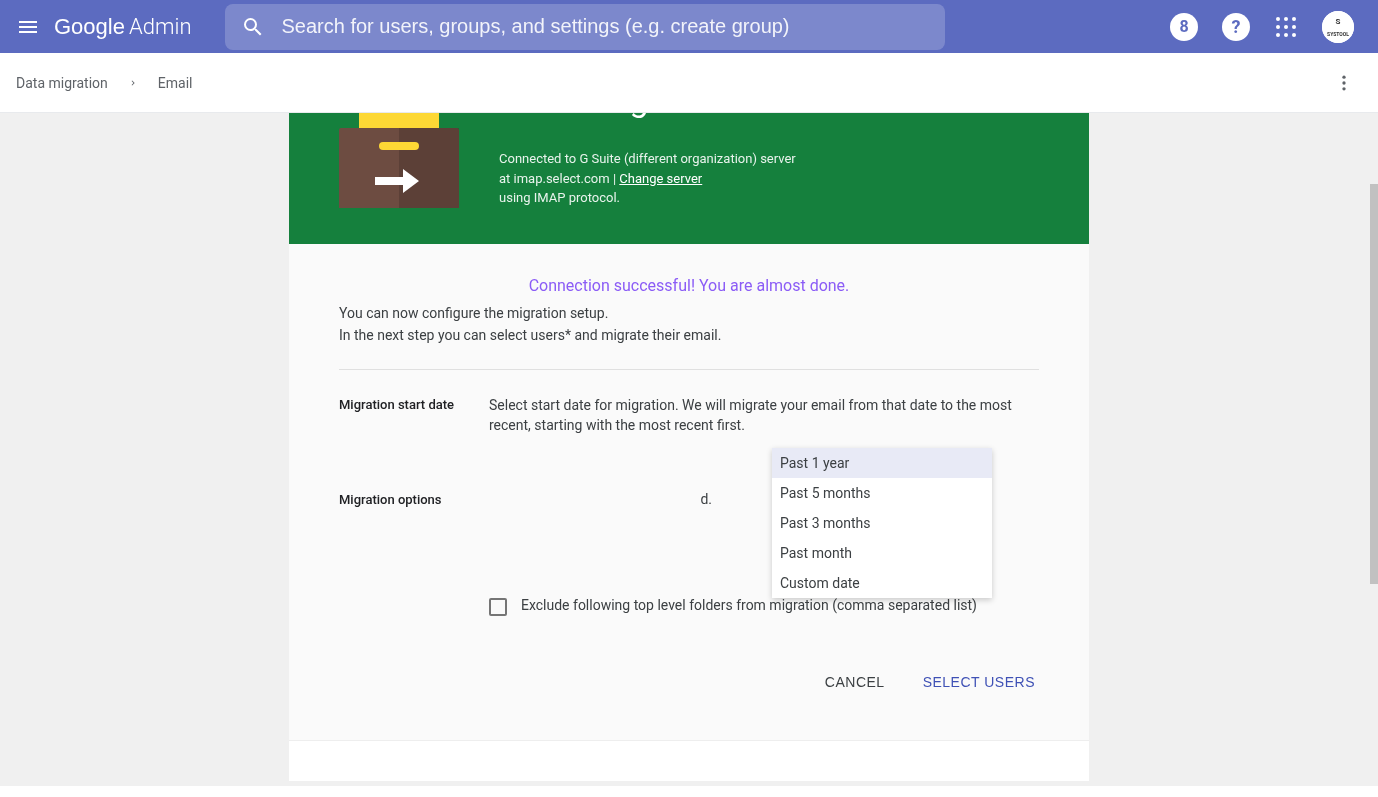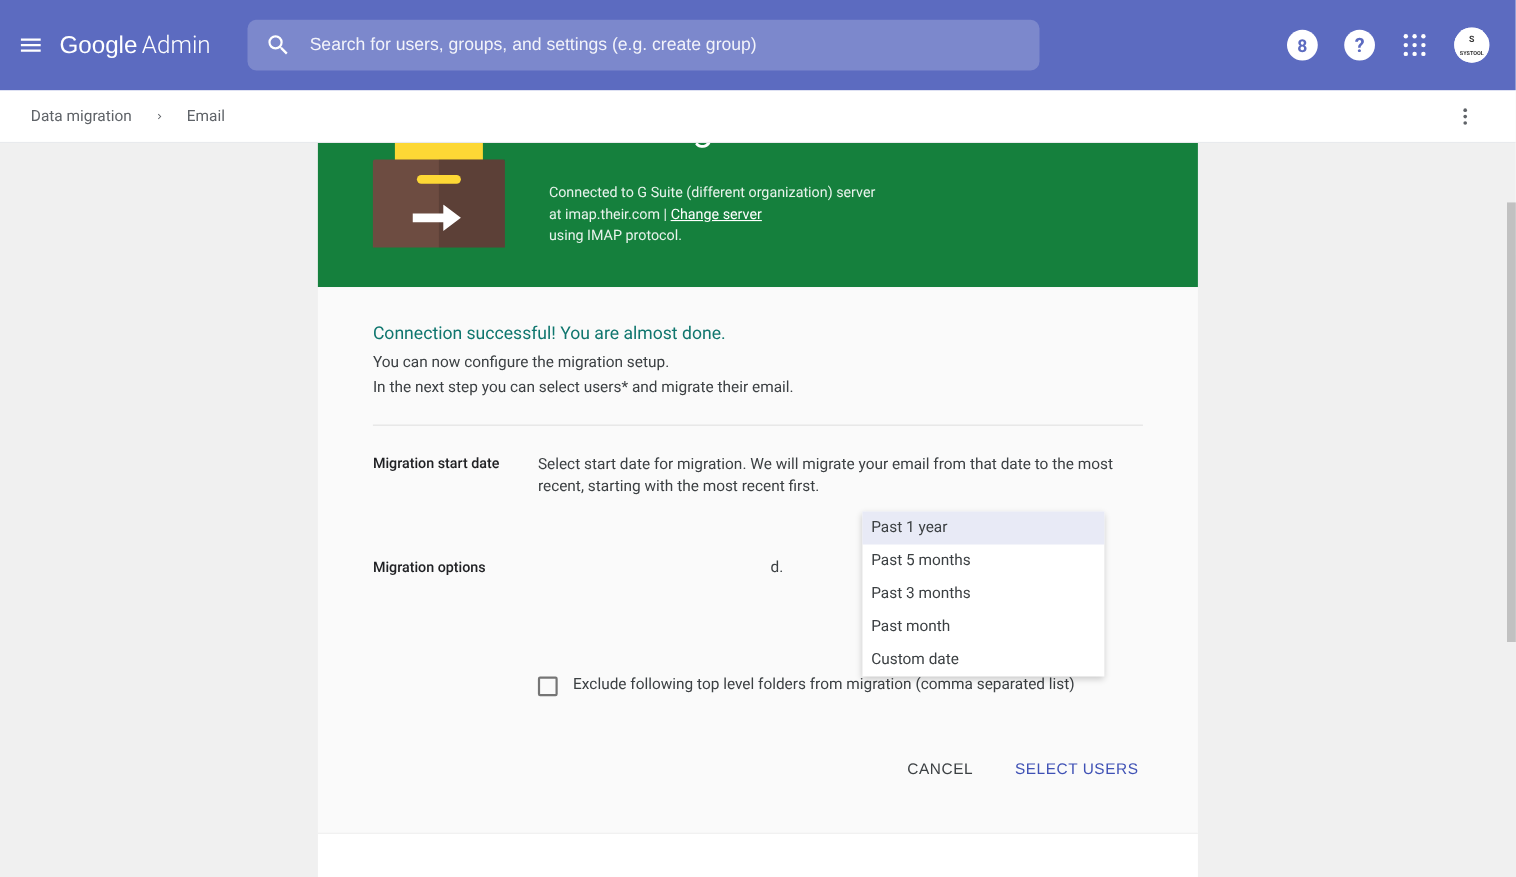--- a/index.html
+++ b/index.html
@@ -1,20 +1,20 @@
 <!DOCTYPE html>
 <html><head>
   <meta charset="utf-8">
   <style>
     * { box-sizing: border-box; margin: 0; padding: 0; }
     body { font-family: 'Roboto', Arial, sans-serif; background: #fff; overflow: hidden; }
     
     .header {
       background: #5c6bc0;
-      height: 82px;
+      height: 53px;
       display: flex;
       align-items: center;
       padding: 0 16px;
       gap: 14px;
     }
     .menu-icon { width: 24px; height: 24px; cursor: pointer; display:flex; align-items:center; justify-content:center;}
     .logo { color: #fff; font-size: 22px; font-weight: 400; display: flex; align-items: center; gap: 4px; margin-right: 20px; }
     .logo-google { font-family: 'Product Sans', Arial, sans-serif; }
     .logo-admin { font-weight: 300; }
     .search-bar {
@@ -27,38 +27,38 @@
       align-items: center;
       padding: 0 16px;
       gap: 16px;
     }
     .search-bar input {
       flex: 1;
       background: transparent;
       border: none;
       outline: none;
       color: #fff;
-      font-size: 16px;
+      font-size: 20px;
     }
     .search-bar input::placeholder { color: rgba(255,255,255,0.9); }
     .header-right { margin-left: auto; display: flex; align-items: center; gap: 24px; padding-right: 8px;}
     .header-icon-circle {
       width: 28px; height: 28px; background: #fff; border-radius: 50%;
       display: flex; align-items: center; justify-content: center;
       color: #5c6bc0; font-weight: bold; cursor: pointer;
     }
     .apps-icon { cursor: pointer; }
     .avatar { width: 32px; height: 32px; border-radius: 50%; background: #fff; cursor: pointer; display:flex; align-items:center; justify-content:center; color:#333; font-size:9px; font-weight:bold; text-align:center; line-height:1;}
     
     .breadcrumb-bar {
-      height: 48px;
+      height: 60px;
       border-bottom: 1px solid #e8eaed;
       display: flex;
       align-items: center;
-      padding: 0 28px;
+      padding: 0 16px;
       justify-content: space-between;
     }
     .breadcrumb { display: flex; align-items: center; gap: 20px; color: #5f6368; font-size: 14px; }
     .breadcrumb .chevron { color: #5f6368; }
     .breadcrumb-item { cursor: pointer; }
     .more-vert { cursor: pointer; padding: 8px;}
     
     .content-wrapper {
       background: #f0f0f0;
       height: calc(797px - 64px - 60px);
@@ -94,32 +94,32 @@
     .hero-title { font-size: 34px; font-weight: 400; margin-bottom: 16px; margin-top:-8px; overflow:hidden; height:28px; line-height:0;}
     .hero-title-inner{ display:block; transform: translateY(-6px);}
     .hero-sub { font-size: 13px; line-height: 1.5; color: rgba(255,255,255,0.9);}
     .hero-sub a { color: #fff; text-decoration: underline; }
     
     .card-body {
       background: #fafafa;
       padding: 32px 50px;
       position: relative;
     }
-    .success-title { font-size: 16px; color: #0f766e; margin-bottom: 10px; }
+    .success-title { font-size: 16px; color: #8b5cf6; margin-bottom: 10px; text-align: center; }
     .success-sub { font-size: 14px; color: #3c4043; margin-bottom: 6px; }
     .divider { border: none; border-top: 1px solid #e0e0e0; margin: 26px 0; }
     
     .row { display: flex; gap: 30px; margin-bottom: 30px; }
     .row-label { width: 120px; font-size: 13px; font-weight: 500; color: #202124; flex-shrink: 0; padding-top:1px;}
     .row-content { flex: 1; font-size: 14px; color: #3c4043; }
     .row-desc { margin-bottom: 16px; line-height: 1.4;}
     
     .dropdown {
       position: absolute;
-      left: 496px;
+      left: 484px;
       top: 204px;
       width: 220px;
       background: #fff;
       box-shadow: 0 2px 6px rgba(0,0,0,0.2);
       z-index: 10;
       transform: translateX(-1px);
     }
     .dropdown-item { padding: 7px 8px; font-size: 14px; color: #3c4043; cursor: pointer; }
     .dropdown-item.selected { background: #e8eaf6; }
     
@@ -228,21 +228,21 @@
               <path d="M0 8h30v8H0z M28 0l16 12-16 12z"></path>
             </svg>
         </div>
       </div>
       <div class="hero-text">
         <div class="hero-title">
             <span class="hero-title-inner">Email Migration</span>
           </div>
         <div class="hero-sub">
           <span>Connected to G Suite (different organization) server</span><br>
-          <span>at imap.their.com | </span><a href="#">Change server</a><br>
+          <span>at imap.select.com | </span><a href="#">Change server</a><br>
           <span>using IMAP protocol.</span>
         </div>
       </div>
     </div>
 
     <div class="card-body">
       <div class="success-title">Connection successful! You are almost done.</div>
       <div class="success-sub">You can now configure the migration setup.</div>
       <div class="success-sub">In the next step you can select users* and migrate their email.</div>
       <hr class="divider">

